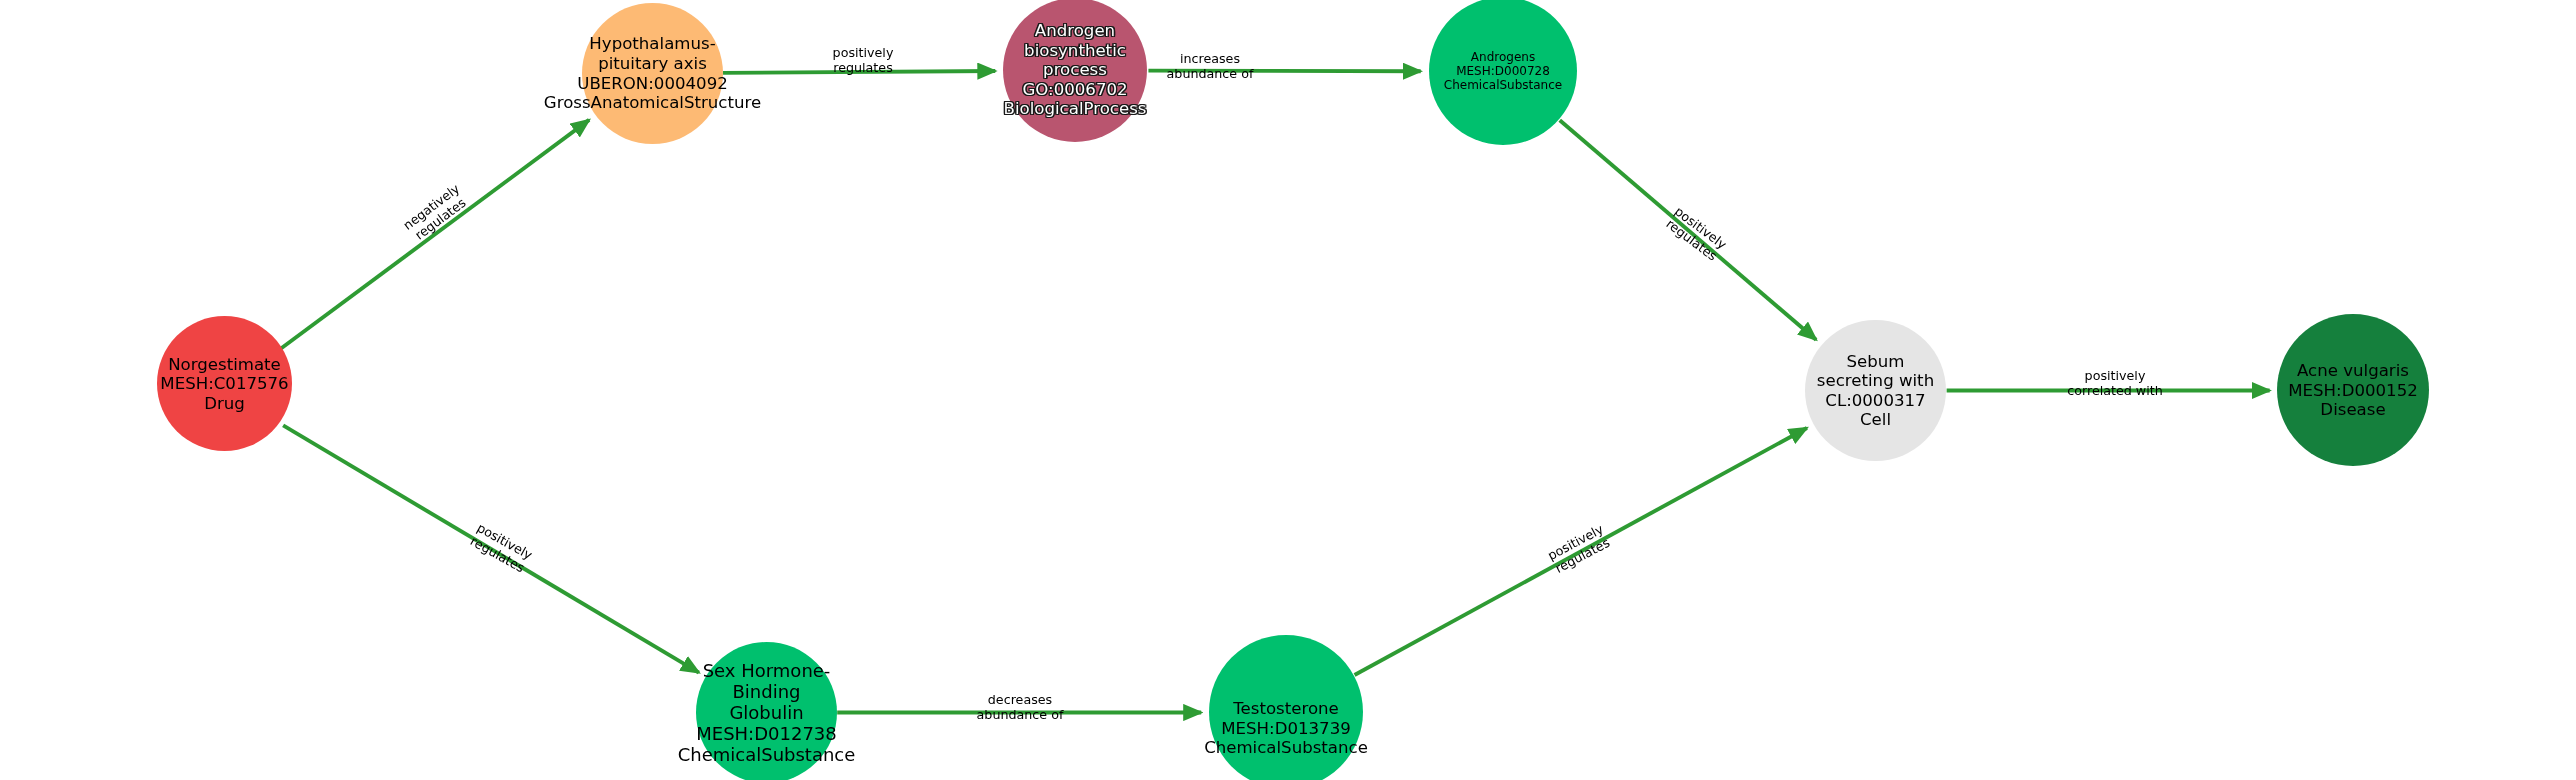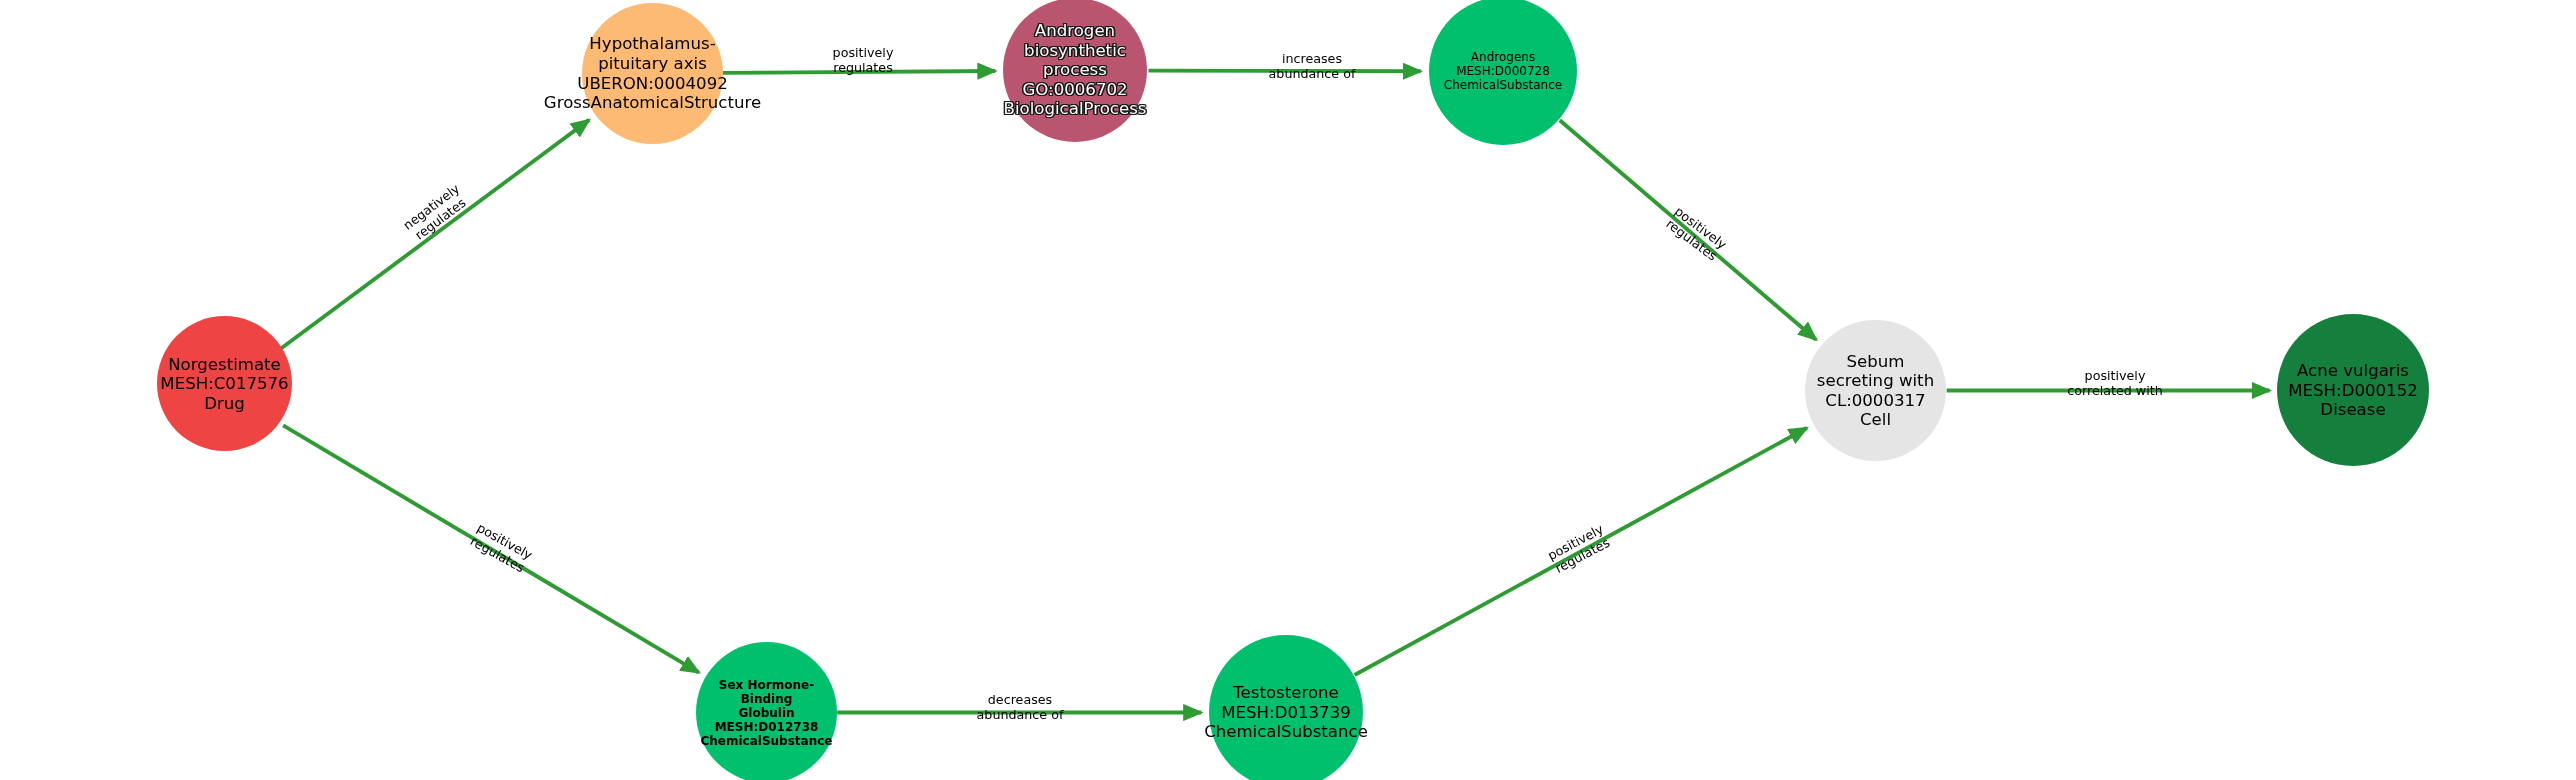--- a/index.html
+++ b/index.html
@@ -136,46 +136,46 @@
         </div>
       </div>
       <div class="node-group" style="left: 2277px; top: 314px; width: 152px; height: 152px; background: #15803d;">
         <div class="node-label" style="font-size: 16.6px;">
           <span class="ln">Acne vulgaris</span>
           <span class="ln">MESH:D000152</span>
           <span class="ln">Disease</span>
         </div>
       </div>
       <div class="node-group" style="left: 696px; top: 642px; width: 141px; height: 141px; background: rgb(0, 192, 110);">
-        <div class="node-label" style="font-size: 12px; font-weight: bold;">
+        <div class="node-label" style="font-size: 18px;">
           <span class="ln">Sex Hormone-</span>
           <span class="ln">Binding</span>
           <span class="ln">Globulin</span>
           <span class="ln">MESH:D012738</span>
           <span class="ln">ChemicalSubstance</span>
         </div>
       </div>
       <div class="node-group" style="left: 1209px; top: 635px; width: 154px; height: 154px; background: rgb(0, 192, 110);">
-        <div class="node-label" style="font-size: 16.6px;">
+        <div class="node-label" style="font-size: 16.6px; margin-top: 16px;">
           <span class="ln">Testosterone</span>
           <span class="ln">MESH:D013739</span>
           <span class="ln">ChemicalSubstance</span>
         </div>
       </div>
     </div>
   <div id="edge-labels-container">
       <div class="edge-label" style="font-size: 12.7px; left: 436px; top: 213px; transform: translate(-50%, -50%) rotate(-37deg);">
         <span class="el">negatively</span>
         <span class="el">regulates</span>
       </div>
       <div class="edge-label" style="font-size: 12.7px; left: 863px; top: 60px; transform: translate(-50%, -50%) rotate(0deg);">
         <span class="el">positively</span>
         <span class="el">regulates</span>
       </div>
-      <div class="edge-label" style="font-size: 12.7px; left: 1312px; top: 66px; transform: translate(-50%, -50%) rotate(0deg);">
+      <div class="edge-label" style="font-size: 12.7px; left: 1210px; top: 66px; transform: translate(-50%, -50%) rotate(0deg);">
         <span class="el">increases</span>
         <span class="el">abundance of</span>
       </div>
       <div class="edge-label" style="font-size: 12.7px; left: 1696px; top: 234px; transform: translate(-50%, -50%) rotate(37deg);">
         <span class="el">positively</span>
         <span class="el">regulates</span>
       </div>
       <div class="edge-label" style="font-size: 12.7px; left: 2115px; top: 383px; transform: translate(-50%, -50%) rotate(0deg);">
         <span class="el">positively</span>
         <span class="el">correlated with</span>

